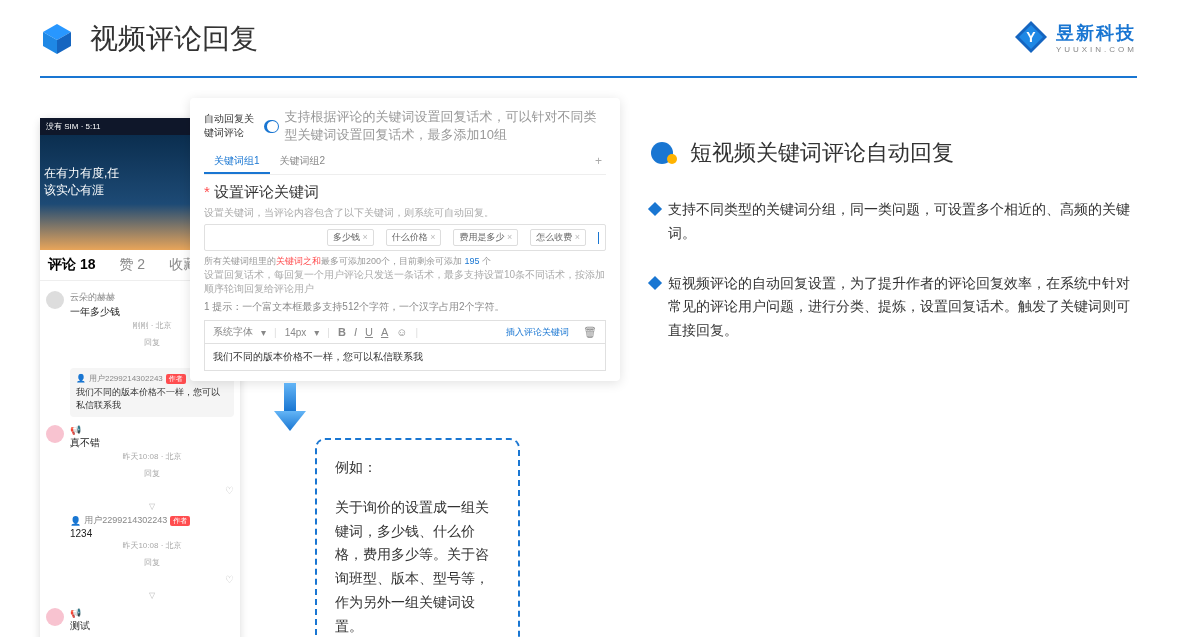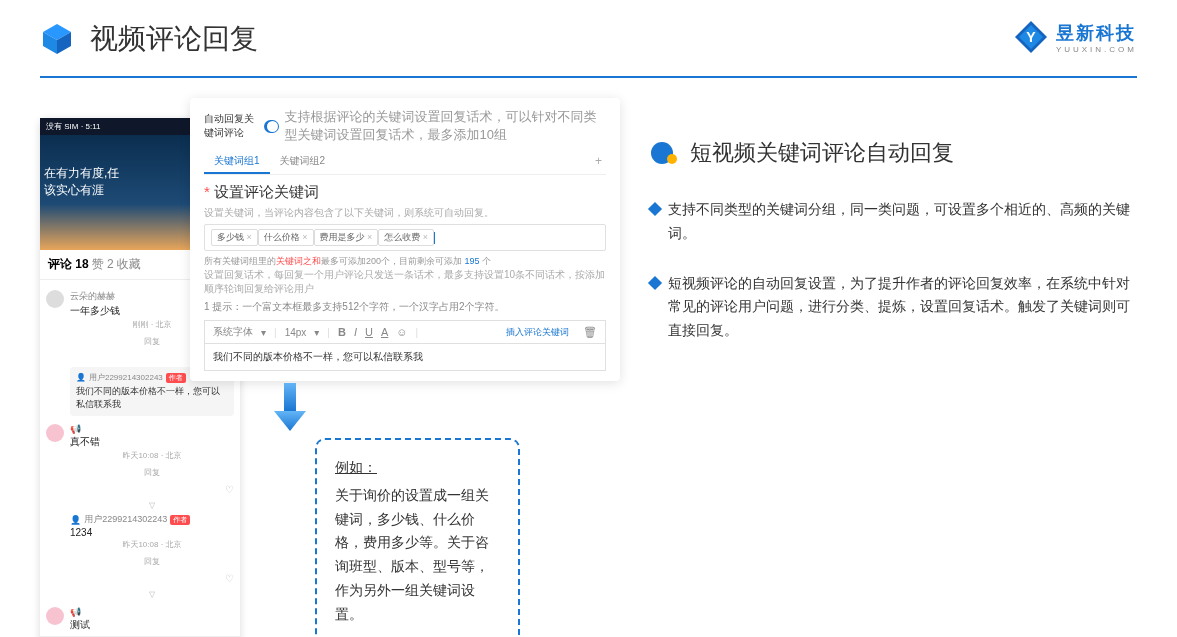--- a/index.html
+++ b/index.html
@@ -62,21 +62,21 @@
 }
 .phone-img {
   height: 115px;
   background: linear-gradient(180deg, #0b2e4f 0%, #1d4a75 60%, #e8a55a 100%);
   position: relative;
   color: #fff; font-size: 9px; padding: 6px;
 }
 .phone-overlay { position:absolute; left:4px; top:30px; color:#fff; font-size:12px; line-height:1.4; }
 .phone-tabs {
   display: flex; border-bottom: 1px solid #eee;
-  padding: 6px 8px; gap: 3px; font-size: 12px; color: #888;
+  padding: 6px 8px; gap: 24px; font-size: 14px; color: #888;
 }
 .phone-tabs .active { color: #000; font-weight: bold; }
 .comment-list { padding: 6px 6px 0 6px; }
 .comment {
   display: flex; gap: 6px; padding: 4px 0;
 }
 .avatar {
   width: 18px; height: 18px; border-radius: 50%;
   background: #ddd; flex-shrink: 0;
 }
@@ -124,22 +124,23 @@
 .cf-desc{ font-size:13px; color:#999;}
 .tabs2{ display:flex; gap:0; border-bottom:1px solid #eee; margin:6px 0;}
 .tabs2 span{ padding:4px 10px; font-size:10px; color:#888;}
 .tabs2 .act{ color:#1976d2; border-bottom:2px solid #1976d2;}
 .tabs2 .plus{ margin-left:auto; color:#aaa; font-size:12px; padding:4px;}
 .lbl{font-size:15px;color:#333;margin:8px 0 4px 0;}
 .lbl::before{content:"* ";color:#ff4d4f;}
 .help{font-size:10px;color:#aaa;margin-bottom:4px;}
 .chipbox{
   border:1px solid #e0e0e0; border-radius:2px; padding:4px 6px;
-  display:flex; flex-wrap:wrap; gap:0; align-items:center;
+  display:flex; flex-wrap:wrap; gap:12px; align-items:center;
   min-height:26px;
+  justify-content:flex-end;
 }
 .chip{border:1px solid #ddd;border-radius:2px;padding:1px 5px;font-size:9px;color:#666;}
 .chip::after{content:" ×";color:#bbb;}
 .chipbox .cursor{width:1px;height:12px;background:#1976d2;}
 .kw-help{font-size:9px;color:#999;margin-top:4px;}
 .kw-help .kw-red{color:#ff4d4f;}
 .kw-help .kw-blue{color:#1976d2;}
 .toolbar{
   display:flex;align-items:center;gap:8px;
   border:1px solid #e0e0e0;border-bottom:none;
@@ -342,21 +343,21 @@
             <stop offset="0" stop-color="#64b5f6"></stop>
               <stop offset="1" stop-color="#1976d2"></stop>
           </linearGradient>
         </defs>
         <rect x="14" y="0" width="12" height="28" fill="url(#ag)"></rect>
         <polygon points="4,28 36,28 20,48" fill="url(#ag)"></polygon>
       </svg>
     </div>
 
     <div class="example">
-      <div style="margin-bottom:4px;text-decoration:underline;">例如：</div>
+      <div style="margin-bottom:16px;">例如：</div>
       <div>关于询价的设置成一组关键词，多少钱、什么价格，费用多少等。关于咨询班型、版本、型号等，作为另外一组关键词设置。</div>
     </div>
   </div>
 
   <div class="right">
     <div class="r-heading">
       <span class="dot">
         <svg width="28" height="28" viewBox="0 0 28 28">
           <circle cx="12" cy="14" r="11" fill="#1976d2"></circle>
           <circle cx="22" cy="20" r="5" fill="#ffb300"></circle>

